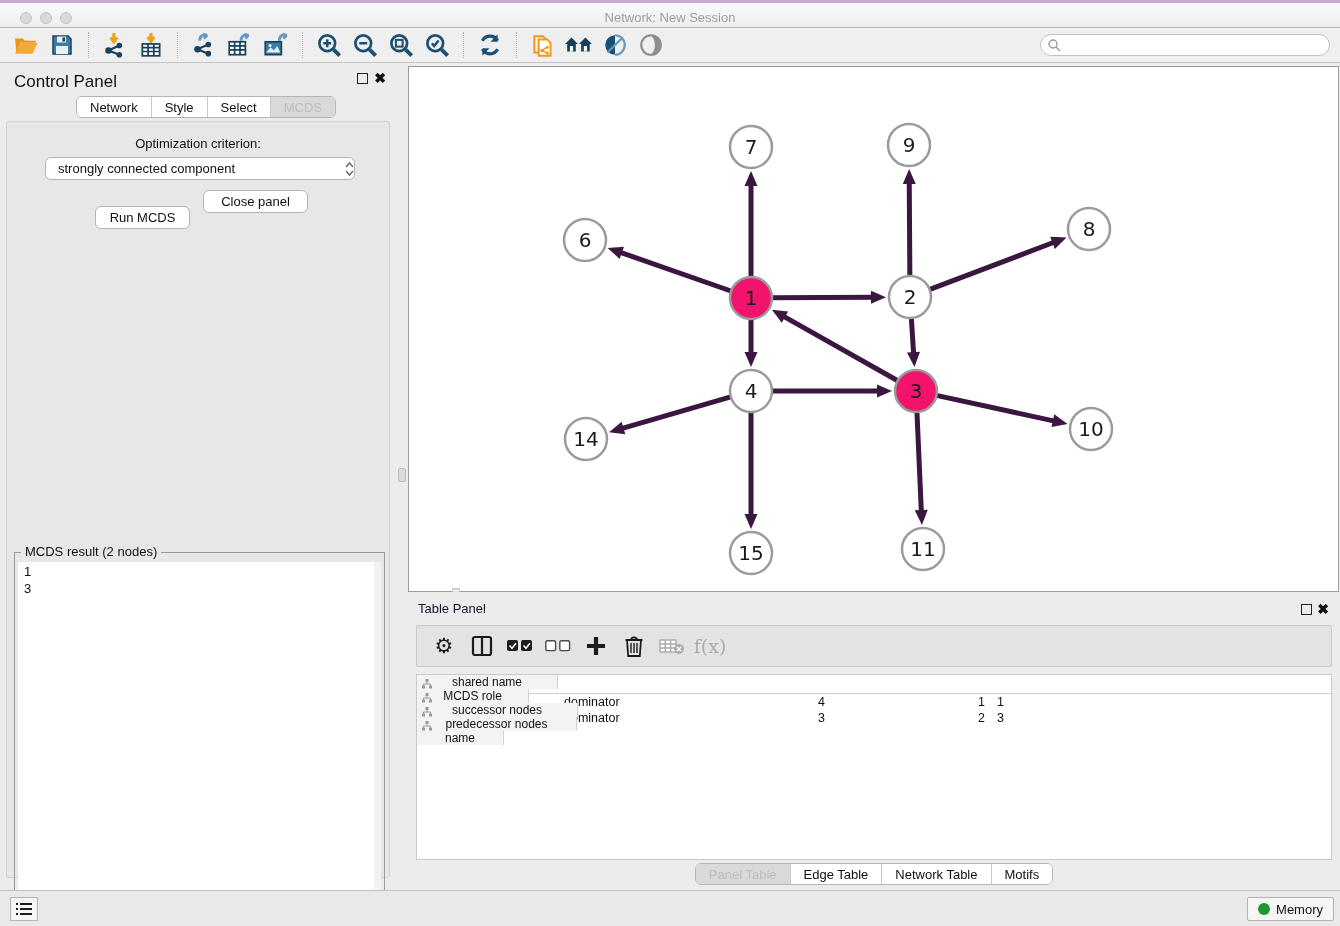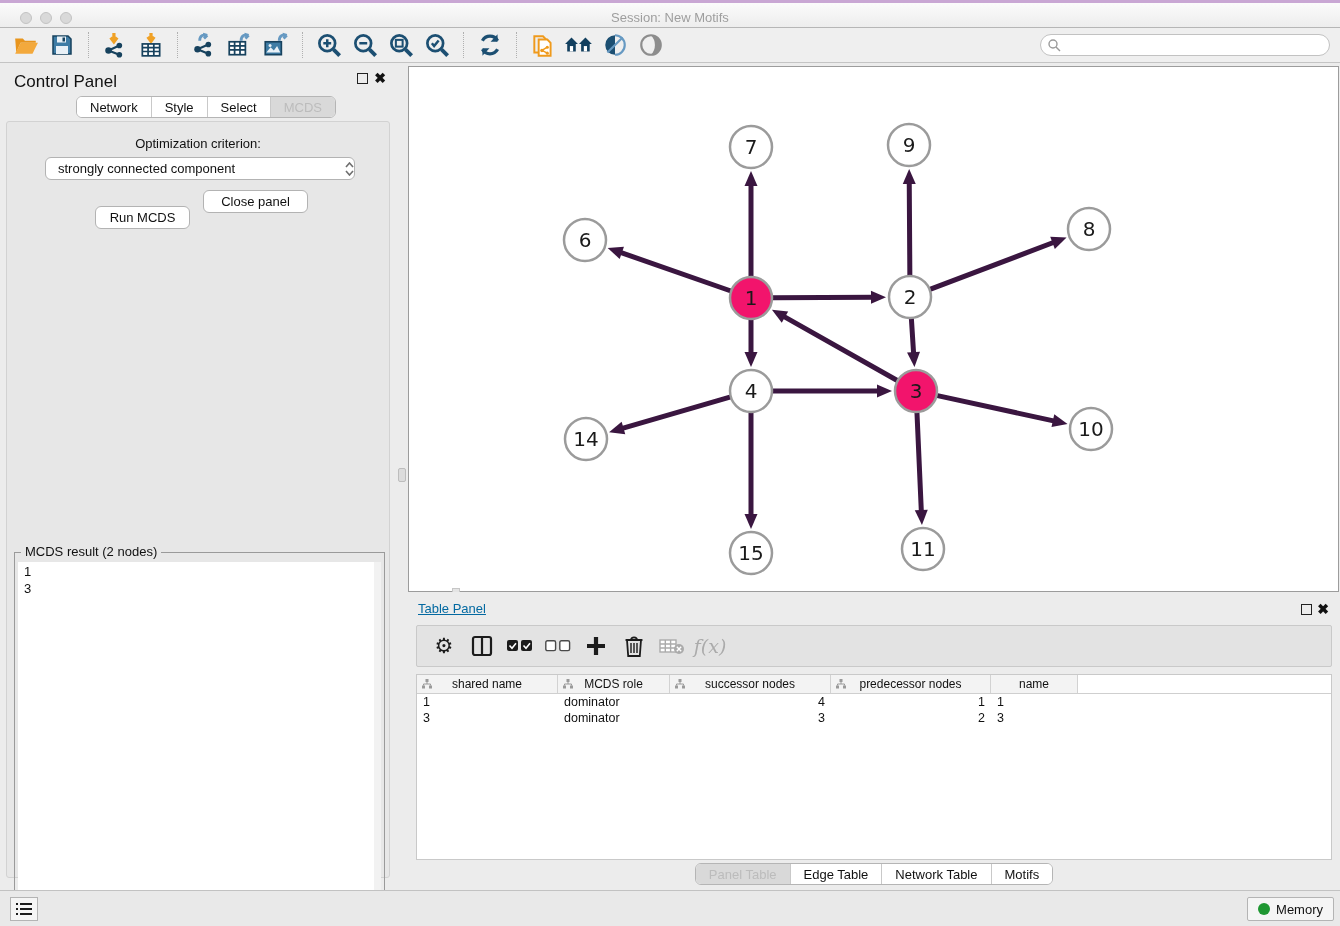--- a/index.html
+++ b/index.html
@@ -67,30 +67,30 @@
   .net-titlebar { position:absolute; left:0; top:0; width:100%; height:22px;
     background:linear-gradient(#f2f2f2,#e2e2e2); border-bottom:1px solid #b9b9b9; }
   .net-title { position:absolute; top:3px; left:0; width:100%; text-align:center; font-size:13px; color:#111; }
   .net-btn { position:absolute; top:4px; width:13px; height:13px; border-radius:50%;
     display:flex; align-items:center; justify-content:center; }
   .net-canvas { position:absolute; left:0; top:22px; width:929px; height:502px; background:#fff; }
   .hsplit-grip { position:absolute; left:452px; top:588px; width:8px; height:8px; background:#e4e4e4; border:1px solid #c6c6c6; }
 
   
   .table-panel { position:absolute; left:408px; top:592px; width:932px; height:298px; background:#ececec; }
-  .tp-title { position:absolute; left:10px; top:9px; font-size:13px; color:#0369a1;text-decoration:underline; }
+  .tp-title { position:absolute; left:10px; top:9px; font-size:13px; color:#0f172a; }
   .tp-float { right:28px; top:12px; } .tp-close { right:11px; top:9px; }
   .tp-toolbar { position:absolute; left:8px; top:33px; width:916px; height:42px; background:#e3e3e3;
     border:1px solid #c9c9c9; border-radius:2px; display:flex; align-items:center; padding-left:14px; }
   .tp-ic { width:26px; height:26px; display:flex; align-items:center; justify-content:center; margin-right:12px; }
-  .fx { font-family:"DejaVu Serif", serif; font-style:italic; font-size:19px; color:#ababab; }
+  .fx { font-family:"DejaVu Serif", serif; font-size:19px; color:#ababab; }
   .gear-glyph { font-size:21px; color:#1c1c1c; line-height:22px; }
 
   .node-table { position:absolute; left:8px; top:82px; width:916px; height:186px; background:#fff; border:1px solid #c9c9c9; }
-  .thead { display:flex; height:19px; border-bottom:1px solid #cfcfcf; }
+  .thead { display:flex; height:19px; border-bottom:1px solid #cfcfcf;flex-direction:column; }
   .th { background:#f3f3f3; border-right:1px solid #d2d2d2; display:flex; align-items:center;
     justify-content:center; font-size:12px; color:#111; position:relative; }
   .th .tree-ic { position:absolute; left:5px; top:4px; }
   .th.filler { background:#fff; border-right:none; flex:1; }
   .trow { display:flex; height:16px; }
   .tcell { font-size:12.5px; color:#111; padding:0 6px; display:flex; align-items:center; overflow:hidden; }
   .a-right { justify-content:flex-end; }
   .c0 { width:141px; } .c1 { width:112px; } .c2 { width:161px; } .c3 { width:160px; } .c4 { width:87px; }
 
   .tp-tabs { position:absolute; left:0; top:271px; width:100%; display:flex; justify-content:center; }
@@ -103,21 +103,21 @@
     border-radius:2px; display:flex; align-items:center; padding:0 10px; gap:6px; font-size:13px; color:#111; }
   .mem-dot { width:12px; height:12px; border-radius:50%; background:#1f9732; }
 </style>
 </head>
 <body>
 
 <div class="titlebar">
   <span class="traffic gray" style="left:20px"></span>
   <span class="traffic gray" style="left:40px"></span>
   <span class="traffic gray" style="left:60px"></span>
-  <div class="win-title">Session: New Motifs</div>
+  <div class="win-title">Network: New Session</div>
 </div>
 
 <div class="toolbar">
   <div class="tb-icon">
     <svg width="26" height="26" viewBox="0 0 24 24">
         <path d="M2 6 L9 6 L11 8 L21 8 L21 10 L7 10 L3 19 Z" fill="#e8951d"></path>
         <path d="M7 10 L23 10 L18 20 L2 20 Z" fill="#f3a93c"></path>
       </svg>
   </div>
   <div class="tb-icon">

